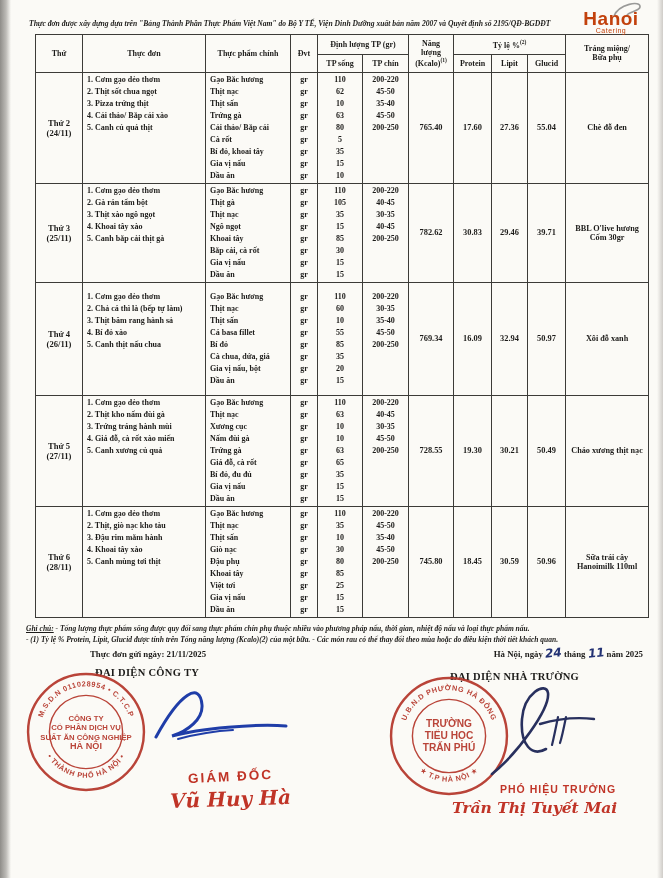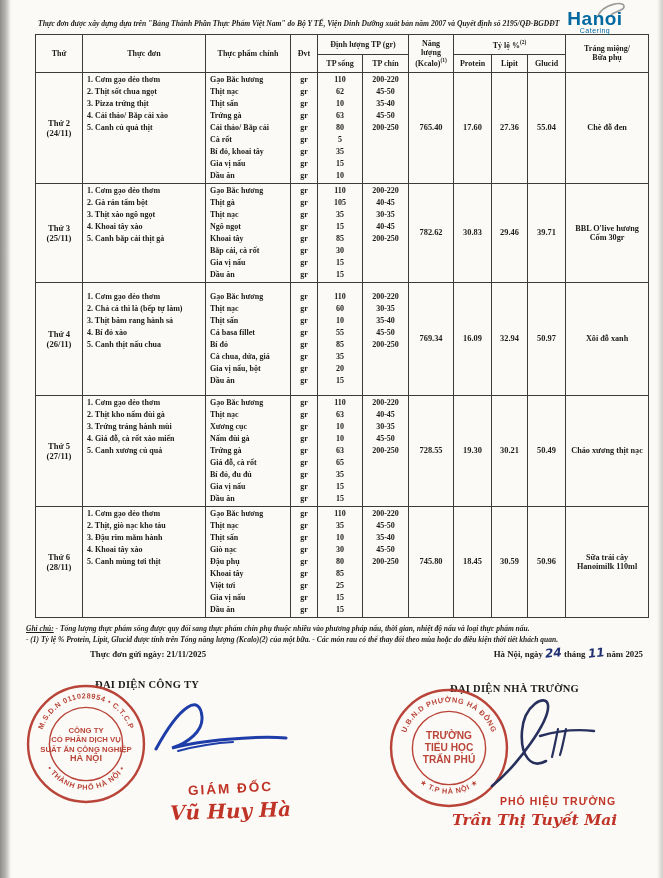--- a/index.html
+++ b/index.html
@@ -9,22 +9,22 @@
     font-family:"Liberation Serif","DejaVu Serif",serif;color:#1c1b19;
   }
   .scan-edge{position:absolute;left:0;top:0;bottom:0;width:11px;
     background:linear-gradient(to right,#8f8d89,#bdbbb7 55%,rgba(251,250,246,0));}
   .scan-edge-r{position:absolute;right:0;top:0;bottom:0;width:6px;
     background:linear-gradient(to left,#cfccc8,rgba(251,250,246,0));}
 
   .hdr{position:relative;padding-top:14px;}
   .company-line{text-align:center;font-size:8.6px;font-weight:700;letter-spacing:.1px;}
   .doc-title{text-align:center;font-size:14px;font-weight:700;margin-top:6px;letter-spacing:.2px;}
-  .doc-subtitle{margin:5px 0 0 38px;font-size:7.6px;font-weight:700;font-style:italic;}
-  .logo{position:absolute;right:28px;top:8px;width:80px;text-align:center;color:#0369a1;}
+  .doc-subtitle{margin:5px 0 0 29px;font-size:7.6px;font-weight:700;font-style:italic;}
+  .logo{position:absolute;right:12px;top:8px;width:80px;text-align:center;color:#c2410c;}
   .logo-word{font-family:"Liberation Sans","DejaVu Sans",sans-serif;font-weight:700;font-size:19px;letter-spacing:.5px;position:relative;}
   .logo-tag{font-family:"Liberation Sans","DejaVu Sans",sans-serif;font-size:7px;margin-top:-3px;letter-spacing:.5px;}
   .logo-swoosh{position:absolute;right:6px;top:-8px;}
 
   table.menu{border-collapse:collapse;table-layout:fixed;width:613px;margin:6px 0 0 35px;}
   .menu th,.menu td{border:1px solid #3c3b38;padding:1px;vertical-align:top;}
   .menu thead th{font-size:8px;font-weight:700;text-align:center;vertical-align:middle;padding:4px 0;}
   .menu sup{font-size:5.5px;}
   .line{height:12px;line-height:12px;font-size:8px;font-weight:700;white-space:nowrap;overflow:visible;}
   .c-day{vertical-align:middle !important;text-align:center;font-size:8.6px;font-weight:700;}
@@ -33,21 +33,21 @@
   .c-val{vertical-align:middle !important;text-align:center;font-size:8.4px;font-weight:700;}
   .c-dessert{vertical-align:middle !important;text-align:center;font-size:8.2px;font-weight:700;white-space:normal;padding:0 4px !important;}
   tr.pad-row td{padding-top:8px;padding-bottom:8px;}
 
   .notes{margin:5px 0 0 26px;width:610px;font-size:7.5px;font-weight:700;font-style:italic;line-height:11.5px;}
   .notes .note-label{text-decoration:underline;}
   .date-row{margin:3px 0 0 35px;width:608px;display:flex;justify-content:space-between;font-size:8.8px;font-weight:700;}
   .sent-date{margin-left:55px;}
   .hand{font-family:"DejaVu Sans","Liberation Sans",sans-serif;font-style:italic;color:#223173;font-size:12px;font-weight:700;line-height:8px;display:inline-block;transform:rotate(-6deg);}
 
-  .sig-area{position:relative;height:182px;margin-top:18px;}
+  .sig-area{position:relative;height:182px;margin-top:6px;}
   .rep{font-size:10.5px;font-weight:700;letter-spacing:.3px;}
   .rep-left{position:absolute;left:95px;top:2px;}
   .rep-right{position:absolute;left:450px;top:6px;}
   .stamp{opacity:.93;}
   .stamp-company{position:absolute;left:25px;top:6px;}
   .stamp-school{position:absolute;left:388px;top:10px;}
   .sig-blue{position:absolute;left:138px;top:14px;}
   .sig-navy{position:absolute;left:462px;top:14px;}
   .role-red{color:#c03427;font-family:"Liberation Sans","DejaVu Sans",sans-serif;font-weight:700;}
   .role-left{position:absolute;left:188px;top:104px;font-size:13.5px;letter-spacing:2px;transform:rotate(-3deg);}

